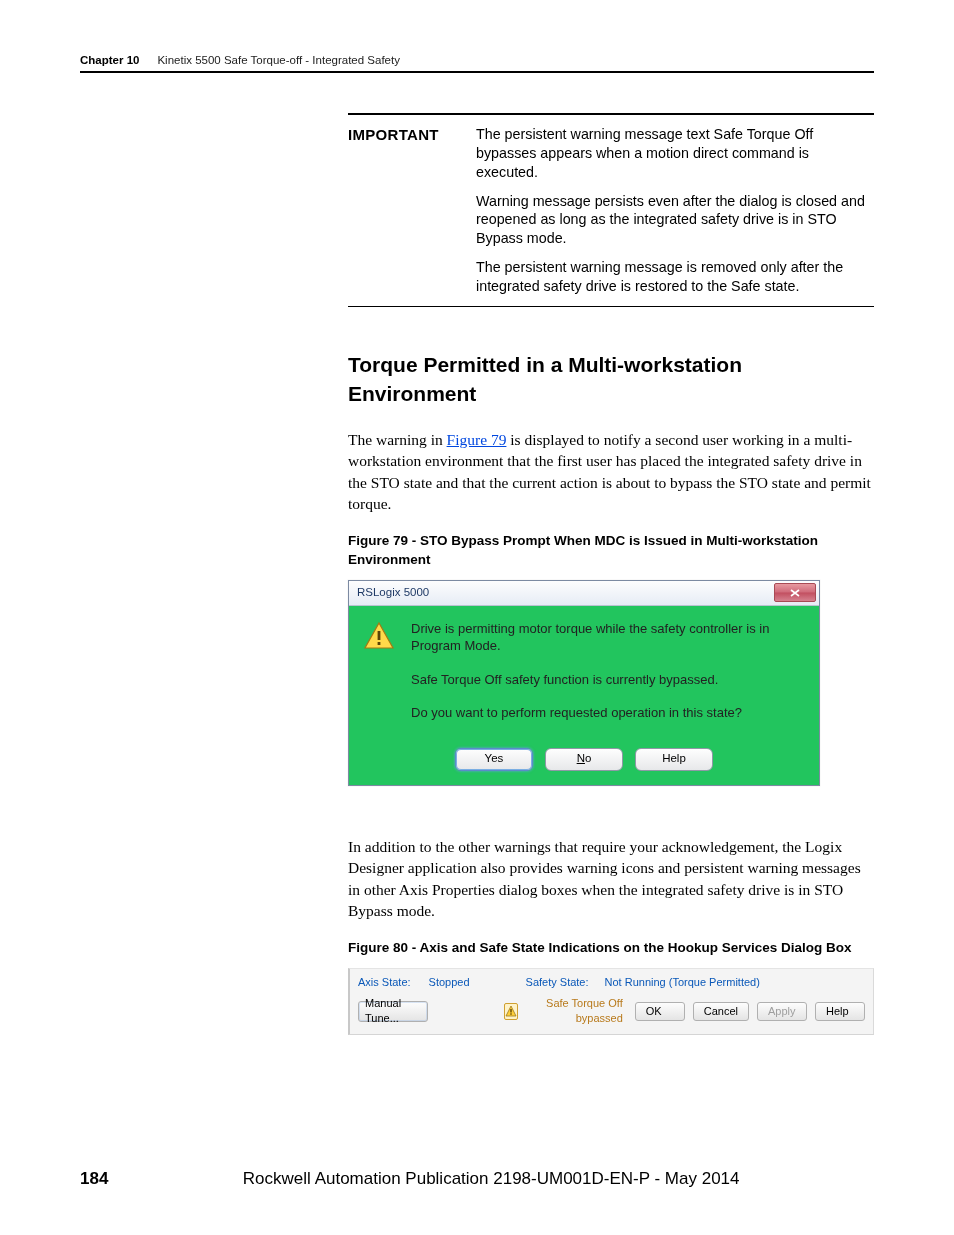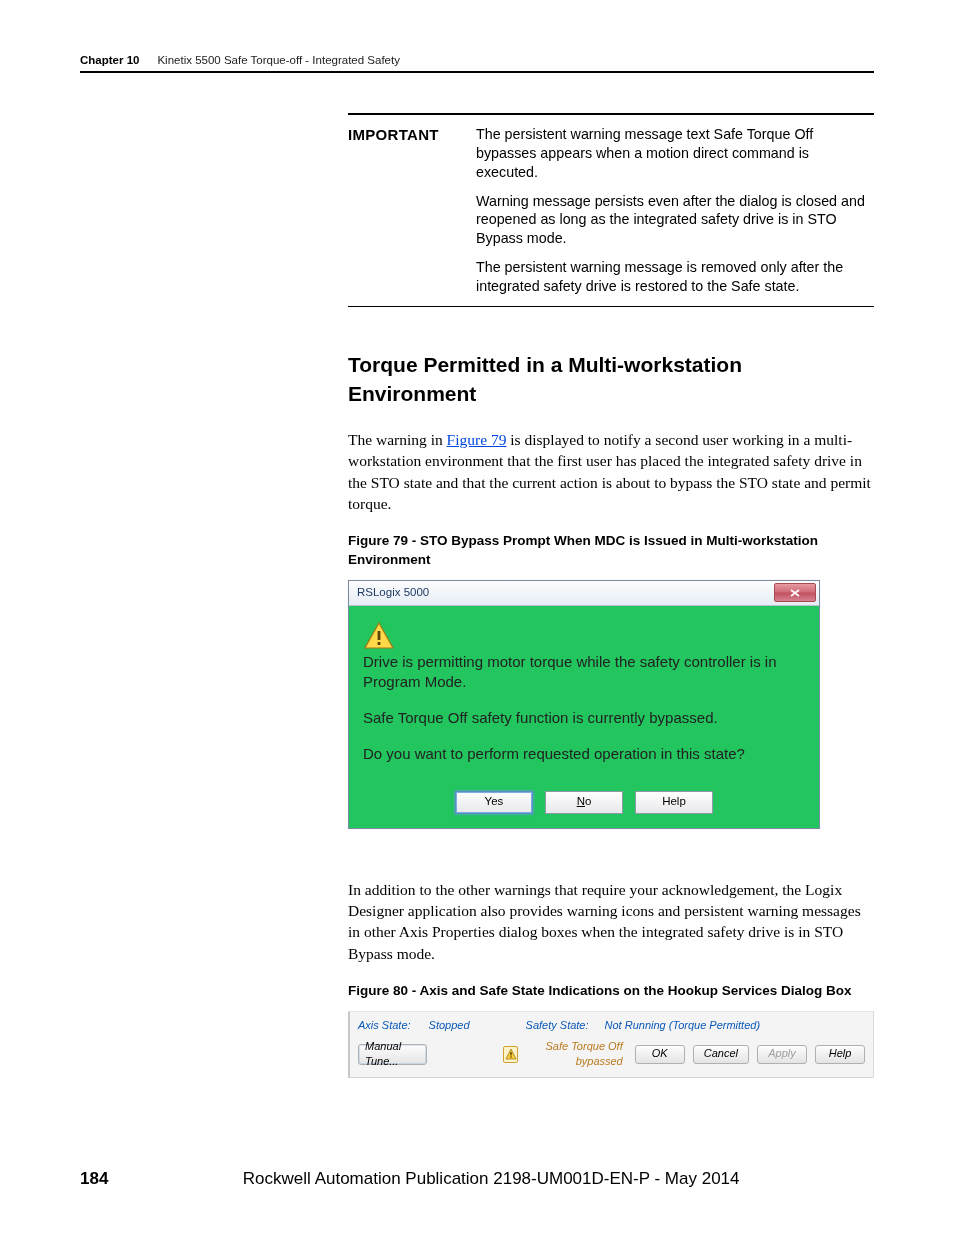--- a/index.html
+++ b/index.html
@@ -115,39 +115,38 @@
     margin: 2px 3px;
     border: 1px solid #a84a55;
     border-radius: 2px;
     background: linear-gradient(#e79aa0,#cf6a7a 48%, #c24f60 52%, #d5818f);
     position: relative;
   }
   .dlg-close svg { position: absolute; left: 50%; top: 50%; transform: translate(-50%,-50%); }
   .dlg-body {
     display: flex;
     padding: 14px 14px 6px 14px;
-    font-size: 15px;
+    font-size: 13px;
     color: #222;
-    flex-direction: column;
   }
   .warn-icon {
     width: 32px; height: 32px; flex-shrink: 0;
     margin-right: 16px;
   }
   .dlg-text p { margin: 0 0 16px 0; line-height: 1.35; }
   .dlg-buttons {
     display: flex; justify-content: center; gap: 12px;
     padding: 4px 0 14px 0;
   }
   .dlg-btn {
     width: 76px; height: 21px;
     font-size: 11.5px;
     background: linear-gradient(#fefefe,#e7e8ea);
     border: 1px solid #8f98a6;
-    border-radius: 0;
+    border-radius: 6px;
     display: flex; align-items: center; justify-content: center;
     font-family: 'Segoe UI', Tahoma, Arial, sans-serif;
   }
   .dlg-btn.focus {
     box-shadow: 0 0 0 1px #7aaee3 inset, 0 0 2px 1px rgba(100,160,230,0.5);
     border-color: #5b8bc9;
   }
   .dlg-btn u { text-decoration: underline; }
 
   
@@ -155,36 +154,35 @@
     width: 100%;
     border-left: 2px solid #c8c8c8;
     border-right: 1px solid #dadada;
     border-top: 1px solid #e4e4e4;
     border-bottom: 1px solid #d5d5d5;
     font-family: Tahoma, Arial, sans-serif;
     font-size: 11px;
     background: #f4f4f4;
     padding: 6px 8px 8px 8px;
     box-sizing: border-box;
-    font-style: italic;
   }
   .fig80-row {
     display: flex;
     align-items: center;
     gap: 0;
   }
   .fig80 .label { color: #0a58b8; margin-right: 6px; }
   .fig80 .value { color: #0a58b8; margin-right: 26px; }
   .fig80 .orangetext { color: #b87a1c; margin-right: 12px; text-align: right; }
   .fig80-btns { display: flex; gap: 8px; margin-left: auto; }
   .fig80-btn {
     height: 19px; padding: 6px 10px;
     border: 1px solid #b0b0b0; border-radius: 3px;
     background: linear-gradient(#fdfdfd,#e4e4e4);
-    display: flex; align-items: center; justify-content: center;
+    display: flex; align-items: center; 
     font-size: 11px; min-width: 50px;
     box-sizing: border-box;
   }
   .fig80-btn.disabled { color: #9e9e9e; }
   .fig80 .mt-btn {
     height: 19px; padding: 0 6px;
     border: 1px solid #b0b0b0; border-radius: 3px;
     background: linear-gradient(#fdfdfd,#e4e4e4);
     font-size: 11px;
     display: flex; align-items: center;

